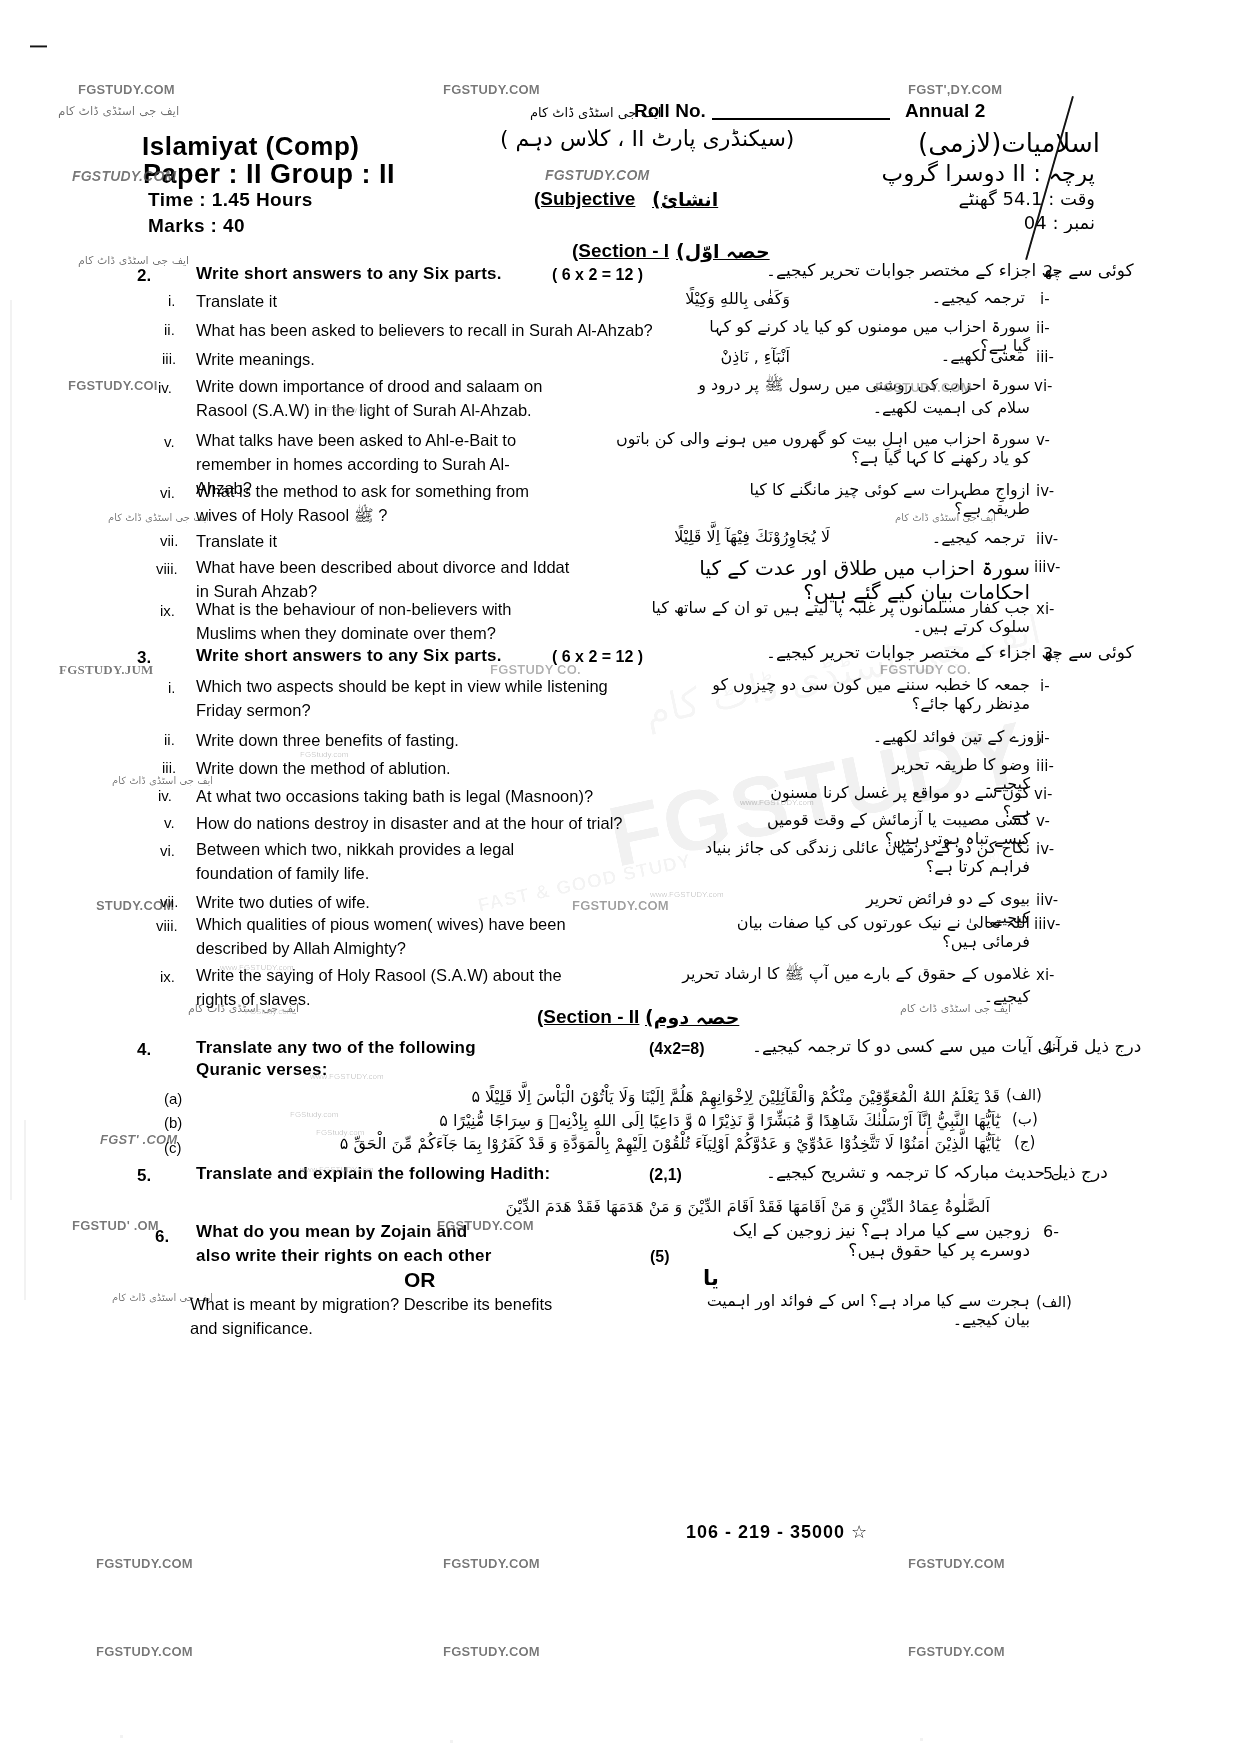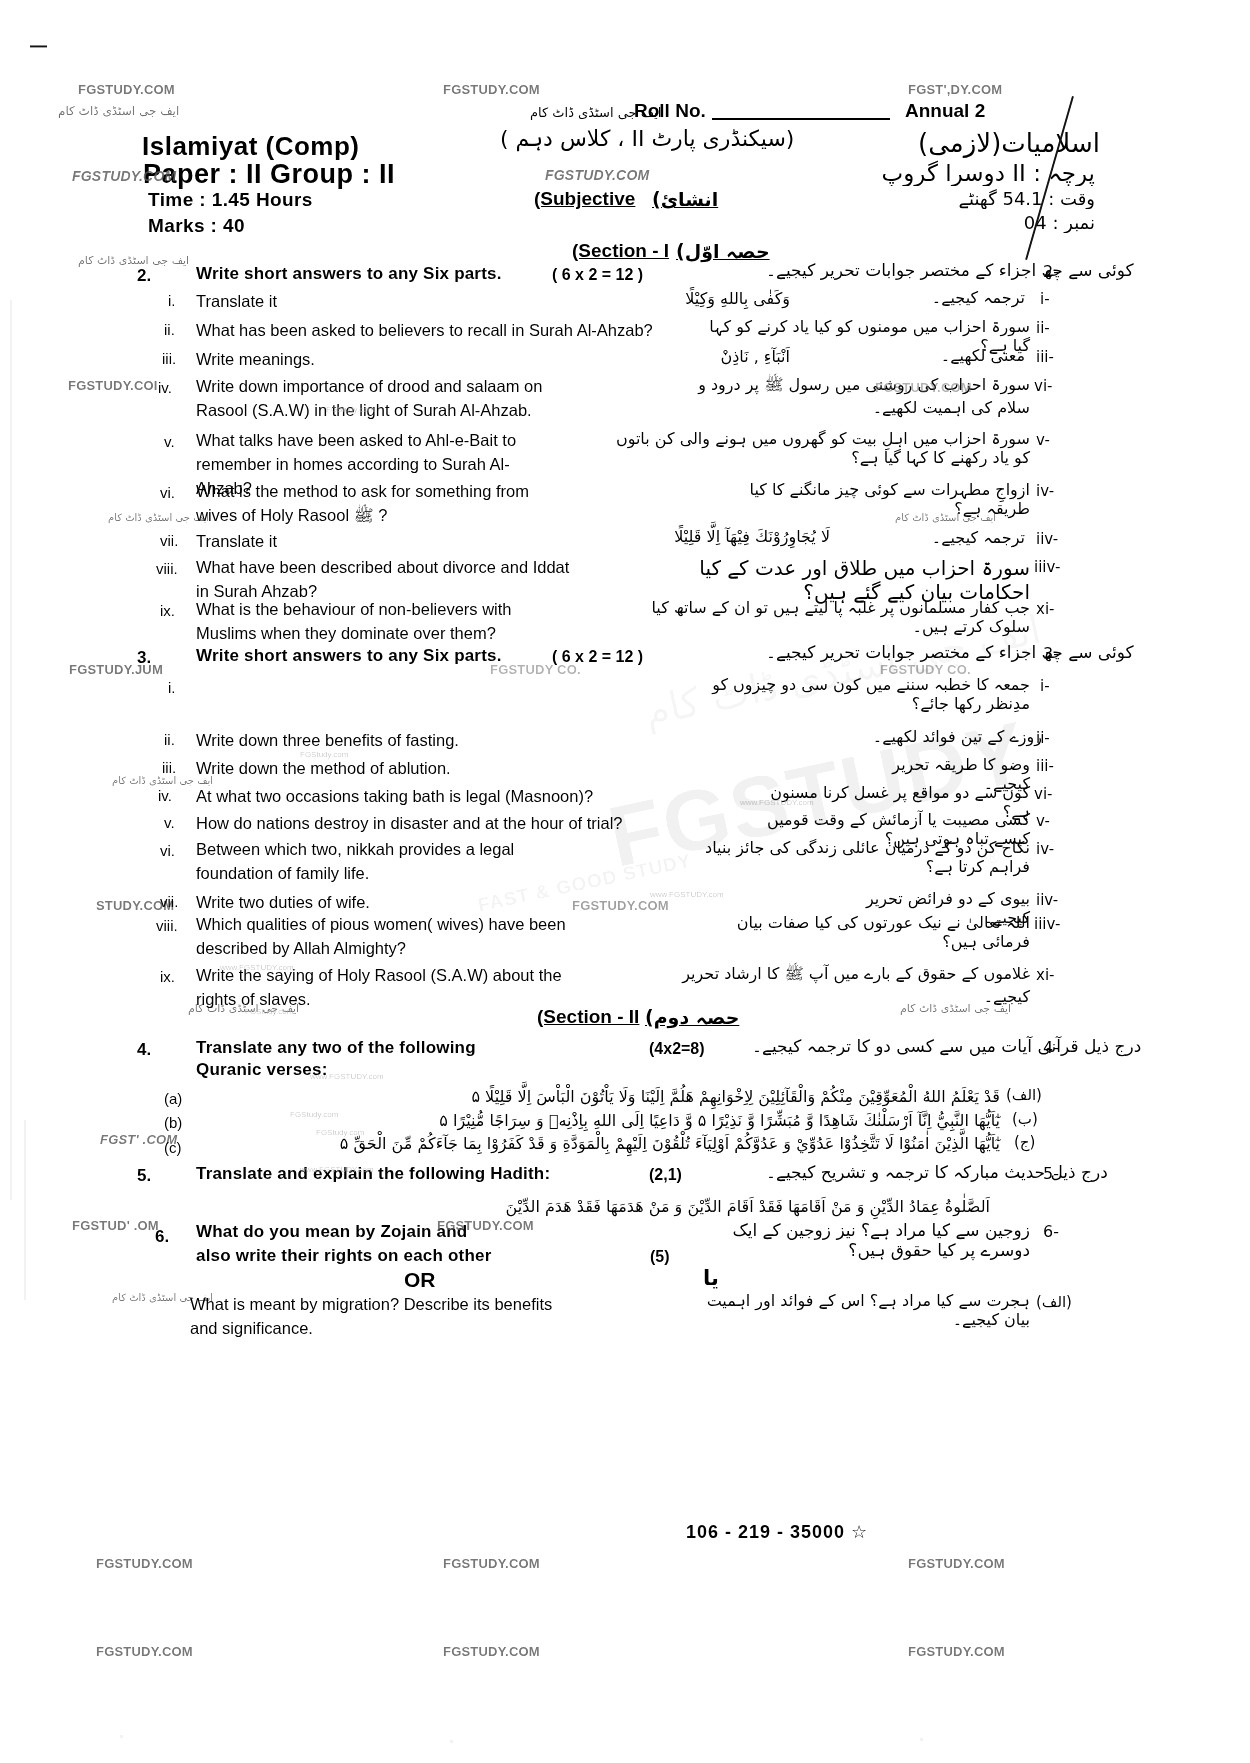--- a/index.html
+++ b/index.html
@@ -153,30 +153,31 @@
   <div class="abs rn" style="left:156px;top:560px;">viii.</div>
   <div class="abs qtext" style="left:196px;top:556px;width:380px;">What have been described about divorce  and Iddat in Surah Ahzab?</div>
   <div class="abs ur" style="left:650px;top:556px;font-size:20px;width:380px;text-align:right;">سورۃ احزاب میں طلاق اور عدت کے کیا احکامات بیان کیے گئے ہیں؟</div>
   <div class="abs ur" style="left:1034px;top:558px;font-size:15px;">-viii</div>
 
   <div class="abs rn" style="left:160px;top:602px;">ix.</div>
   <div class="abs qtext" style="left:196px;top:598px;width:370px;">What is the behaviour of non-believers with Muslims when they dominate over them?</div>
   <div class="abs ur" style="left:620px;top:598px;font-size:16px;width:410px;text-align:right;">جب کفار مسلمانوں پر غلبہ پا لیتے ہیں تو ان کے ساتھ کیا سلوک کرتے ہیں۔</div>
   <div class="abs ur" style="left:1036px;top:600px;font-size:15px;">-ix</div>
 
-  <div class="abs wm" style="left:69px;top:662px;">FGSTUDY.JUM</div>
+  <div class="abs wm" style="left:59px;top:662px;font-family:Liberation Serif, serif;">FGSTUDY.JUM</div>
   <div class="abs qnum" style="left:137px;top:648px;">3.</div>
   <div class="abs qhead" style="left:196px;top:646px;">Write short answers to any Six parts.</div>
   <div class="abs marks" style="left:552px;top:648px;">( 6 x 2 = 12 )</div>
   <div class="abs wm" style="left:490px;top:662px;opacity:.5;">FGSTUDY CO.</div>
   <div class="abs wm" style="left:880px;top:662px;opacity:.5;">FGSTUDY CO.</div>
   <div class="abs ur" style="left:766px;top:642px;font-size:17px;">کوئی سے چھ اجزاء کے مختصر جوابات تحریر کیجیے۔</div>
   <div class="abs ur" style="left:1043px;top:644px;font-size:16px;">-3</div>
 
   <div class="abs rn" style="left:168px;top:679px;">i.</div>
+  <div class="abs qtext" style="left:196px;top:675px;width:440px;">Which two aspects should be kept in view while listening Friday sermon?</div>
   <div class="abs ur" style="left:680px;top:675px;font-size:16px;width:350px;text-align:right;">جمعہ کا خطبہ سننے میں کون سی دو چیزوں کو مدِنظر رکھا جائے؟</div>
   <div class="abs ur" style="left:1040px;top:677px;font-size:15px;">-i</div>
 
   <div class="abs rn" style="left:164px;top:731px;">ii.</div>
   <div class="abs qtext" style="left:196px;top:729px;">Write down three benefits of fasting.</div>
   <div class="abs ur" style="left:860px;top:727px;font-size:16px;width:170px;text-align:right;margin-left:12px;">روزے کے تین فوائد لکھیے۔</div>
   <div class="abs ur" style="left:1036px;top:729px;font-size:15px;">-ii</div>
 
   <div class="abs rn" style="left:162px;top:759px;">iii.</div>
   <div class="abs qtext" style="left:196px;top:757px;">Write down the method of ablution.</div>

